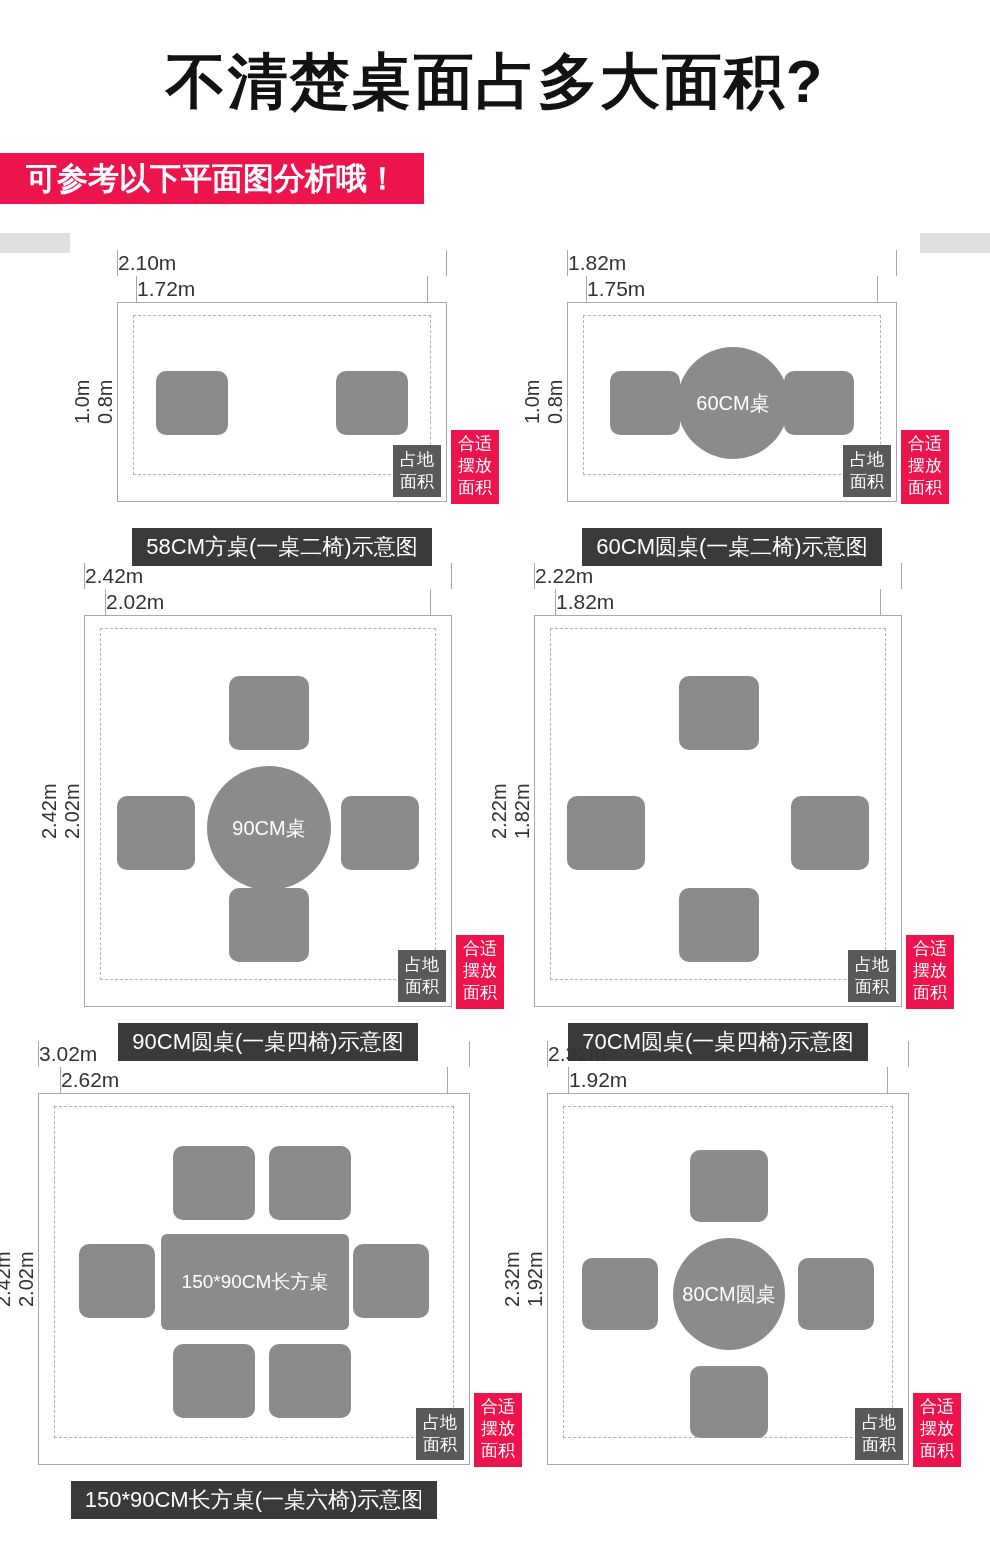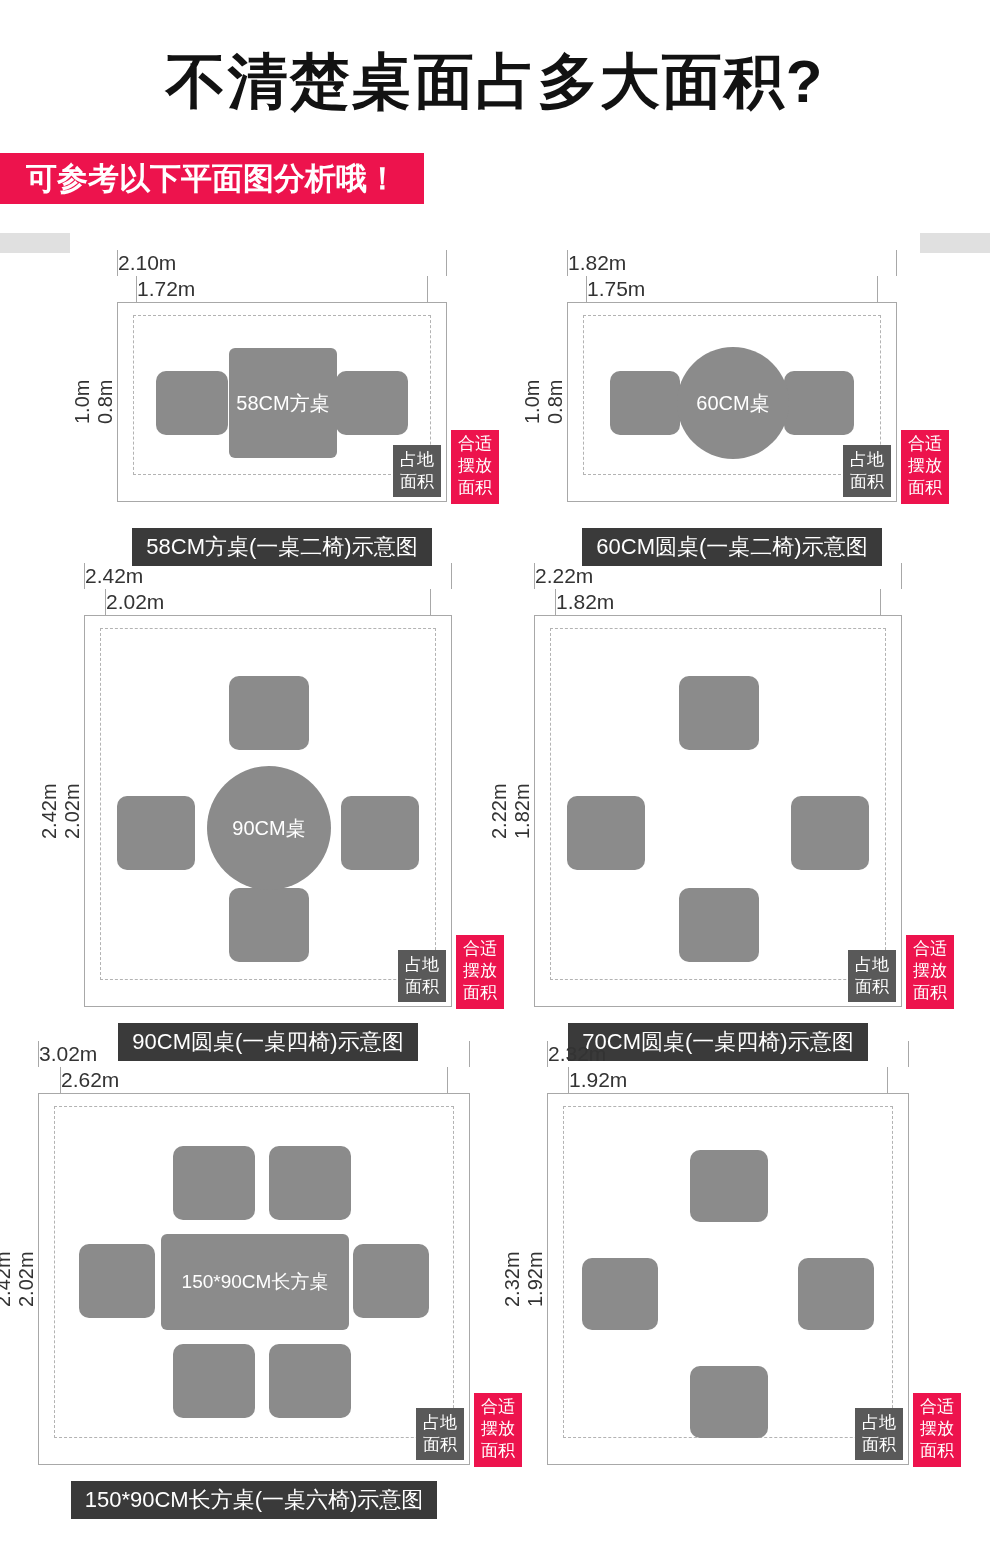--- a/index.html
+++ b/index.html
@@ -129,23 +129,20 @@
 
 <section class="diagram d1">
   <div class="dim-row ow">2.10m</div>
   <div class="dim-row iw">1.72m</div>
   <div class="plan">
     <span class="vlabel vouter">1.0m</span>
     <span class="vlabel vinner">0.8m</span>
     <div class="inner-rect"></div>
     <div class="chair chair-l"></div>
     <div class="chair chair-r"></div>
-    <div class="table">
-      <span>58CM方桌</span>
-    </div>
     <div class="badge badge-floor">占地面积</div>
     <div class="badge badge-suitable">合适摆放面积</div>
   </div>
   <div class="caption-row">
     <span class="caption">58CM方桌(一桌二椅)示意图</span>
   </div>
 </section>
 
 <section class="diagram d2">
   <div class="dim-row ow">1.82m</div>
@@ -236,16 +233,19 @@
   <div class="dim-row ow">2.32m</div>
   <div class="dim-row iw">1.92m</div>
   <div class="plan">
     <span class="vlabel vouter">2.32m</span>
     <span class="vlabel vinner">1.92m</span>
     <div class="inner-rect"></div>
     <div class="chair chair-t"></div>
     <div class="chair chair-b"></div>
     <div class="chair chair-l"></div>
     <div class="chair chair-r"></div>
+    <div class="table circle">
+      <span>80CM圆桌</span>
+    </div>
     <div class="badge badge-floor">占地面积</div>
     <div class="badge badge-suitable">合适摆放面积</div>
   </div>
 </section>
 
 </body></html>

